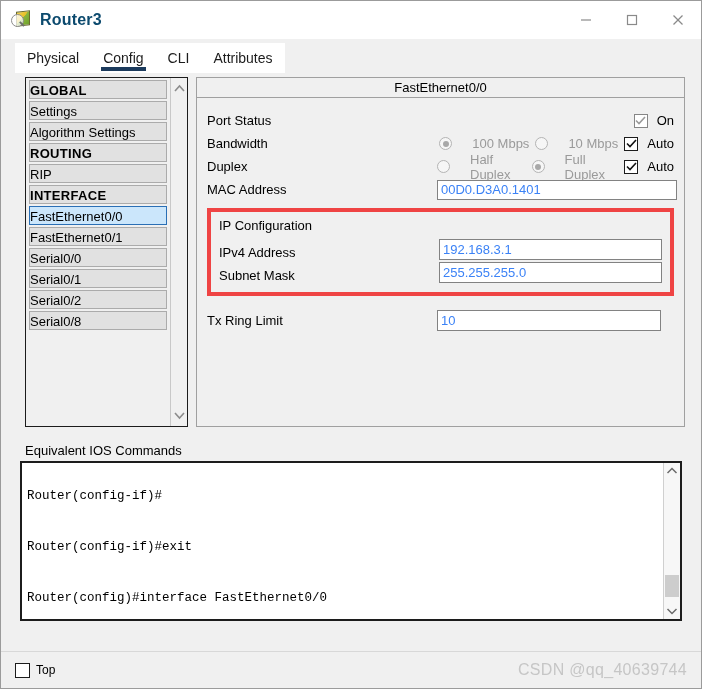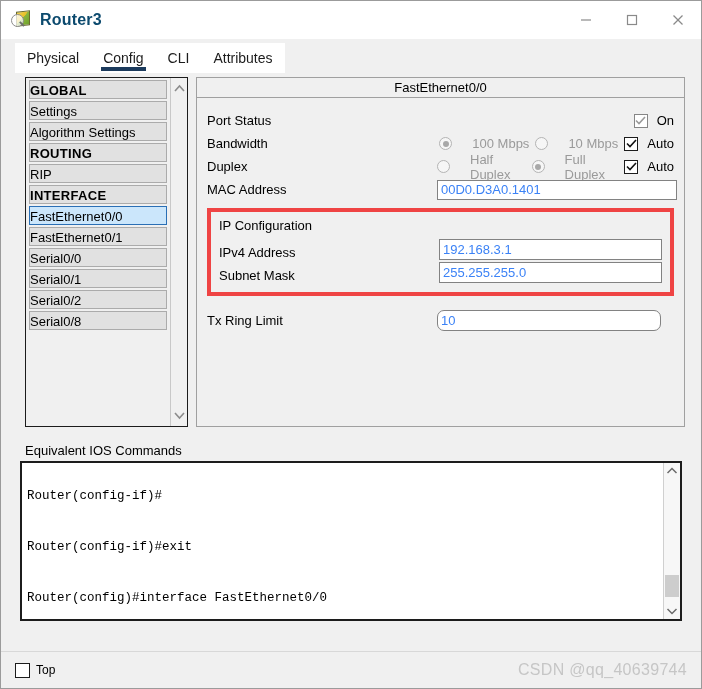--- a/index.html
+++ b/index.html
@@ -289,21 +289,21 @@
   }
   .ip-label { width: 220px; font-size: 13px; flex: 0 0 auto; }
   .ip-field { flex: 1 1 auto; height: 21px; }
 
   .tx-row {
     display: flex;
     align-items: center;
     margin-top: 14px;
   }
   .tx-label { width: 230px; font-size: 13px; flex: 0 0 auto; }
-  .tx-field { flex: 1 1 auto; margin-right: 13px; height: 21px; border-radius: 7px; }
+  .tx-field { flex: 1 1 auto; margin-right: 13px; height: 21px; }
 
   
   .ios-label {
     position: absolute;
     left: 24px; top: 370px;
     font-size: 13px;
   }
   .console {
     position: absolute;
     left: 19px; top: 388px;

